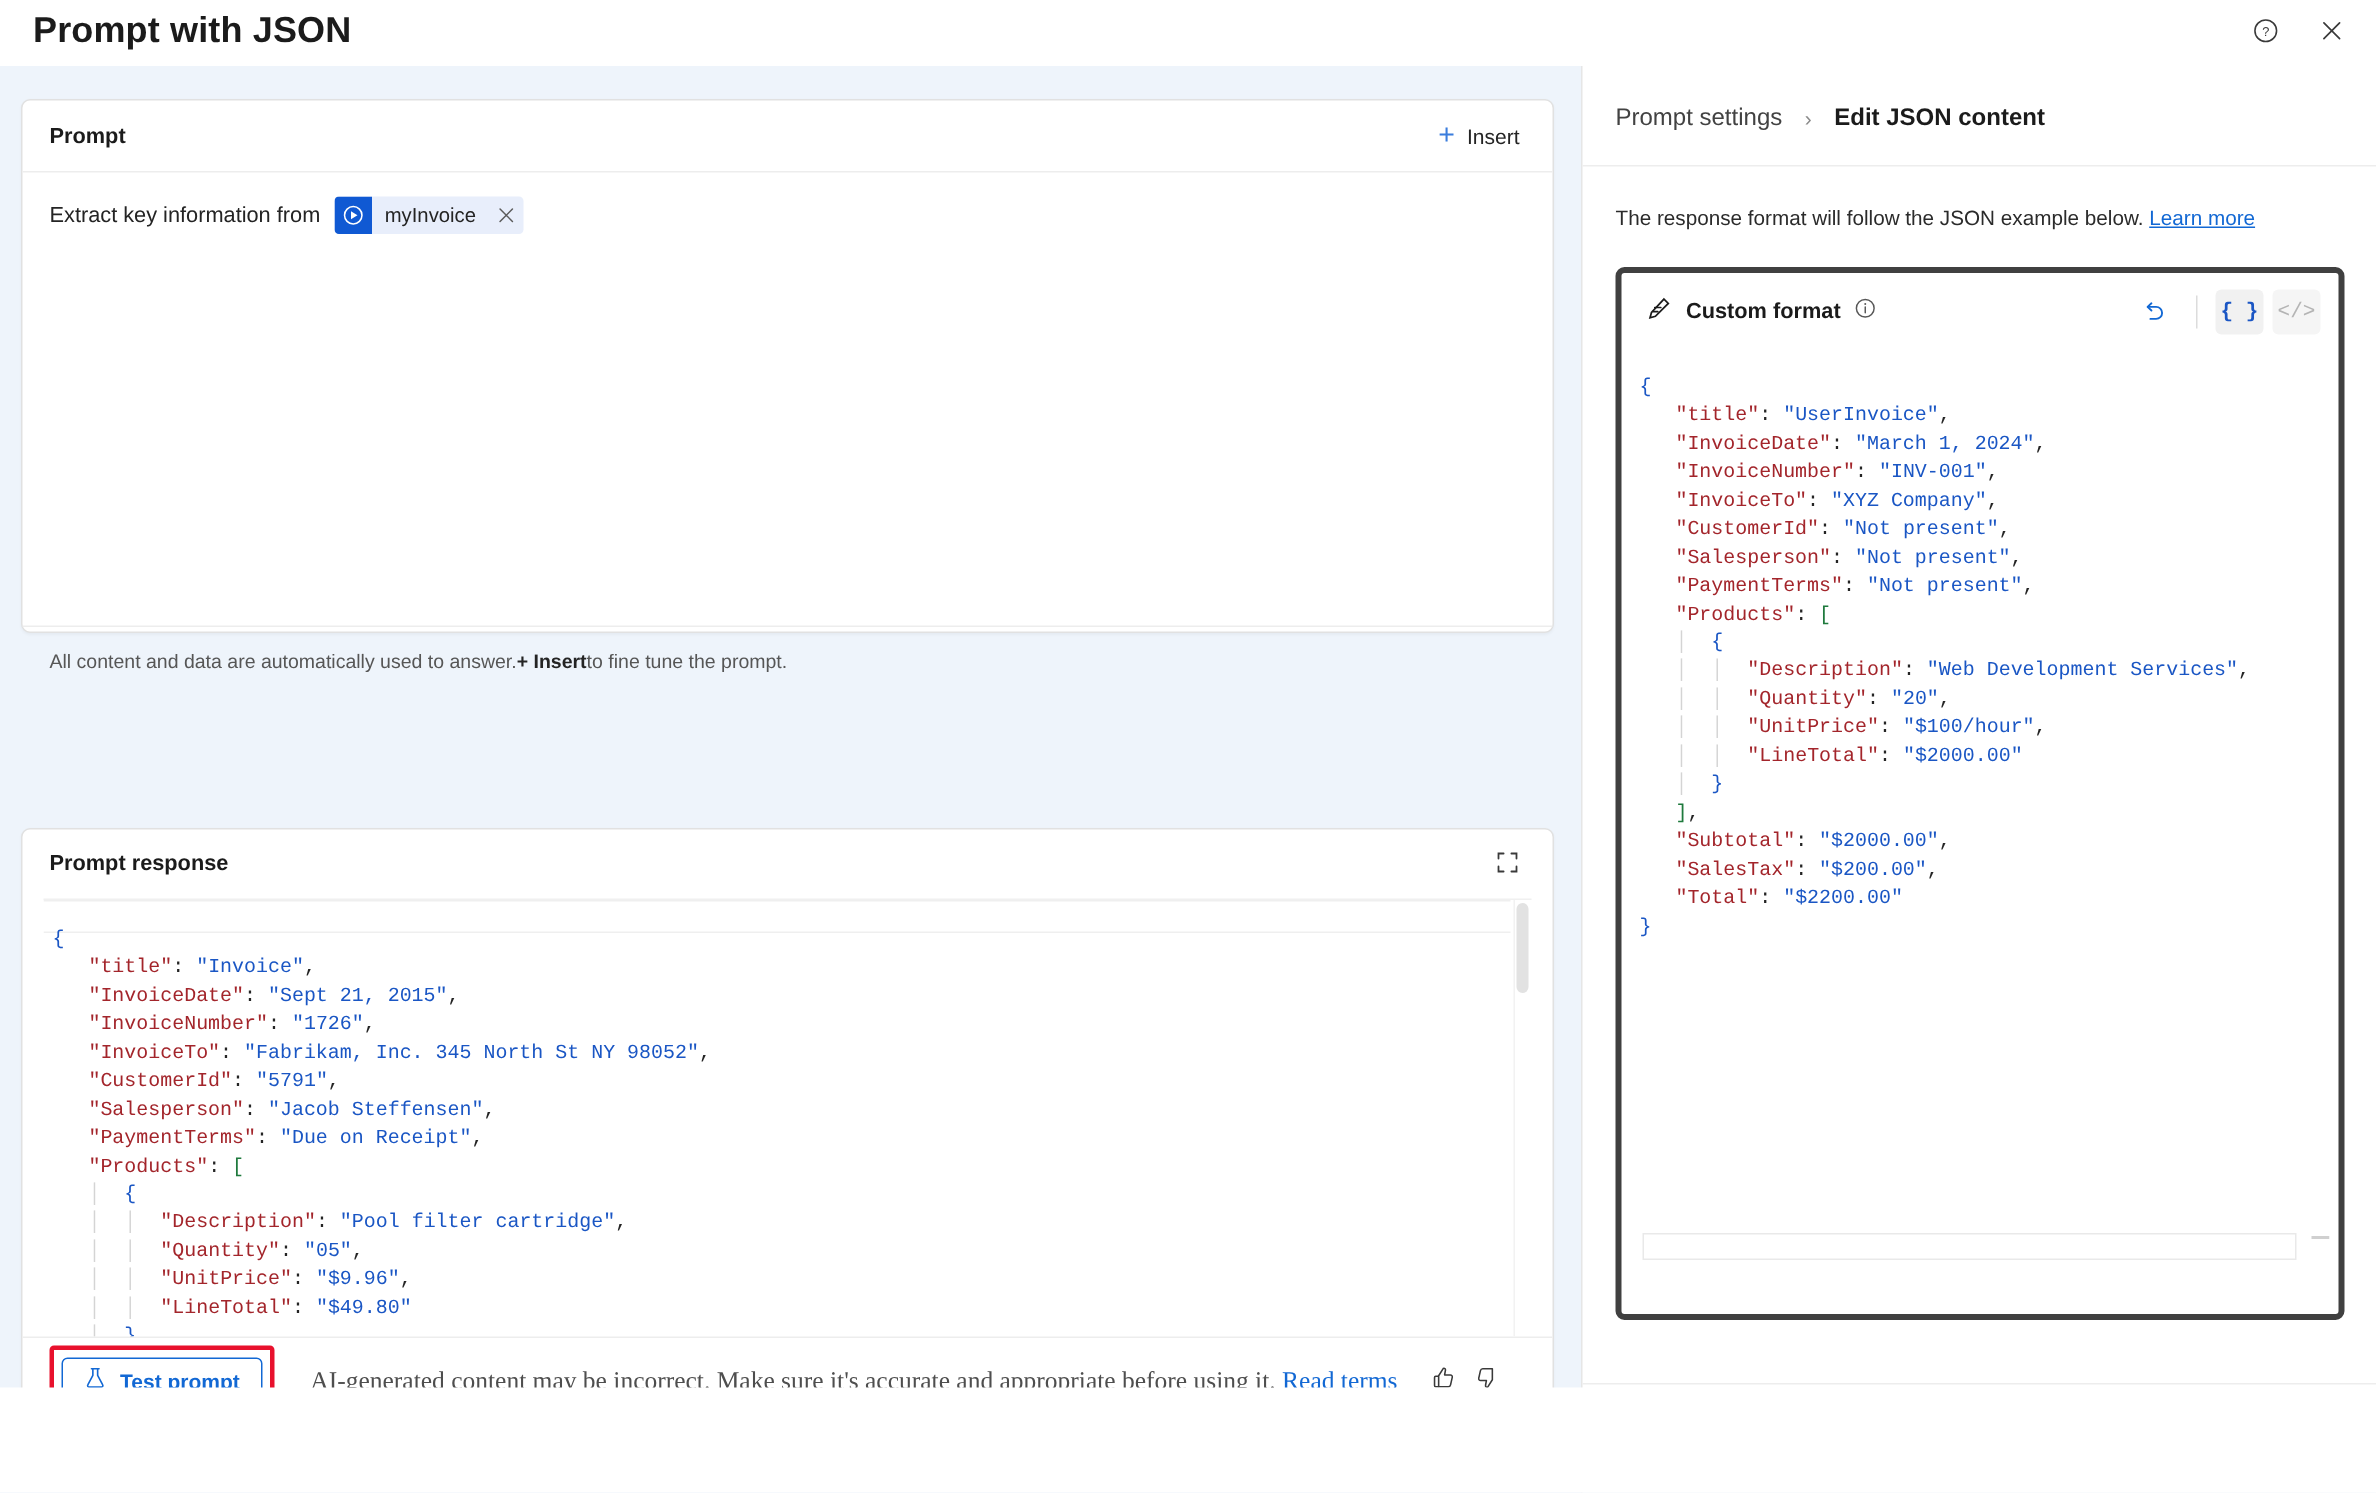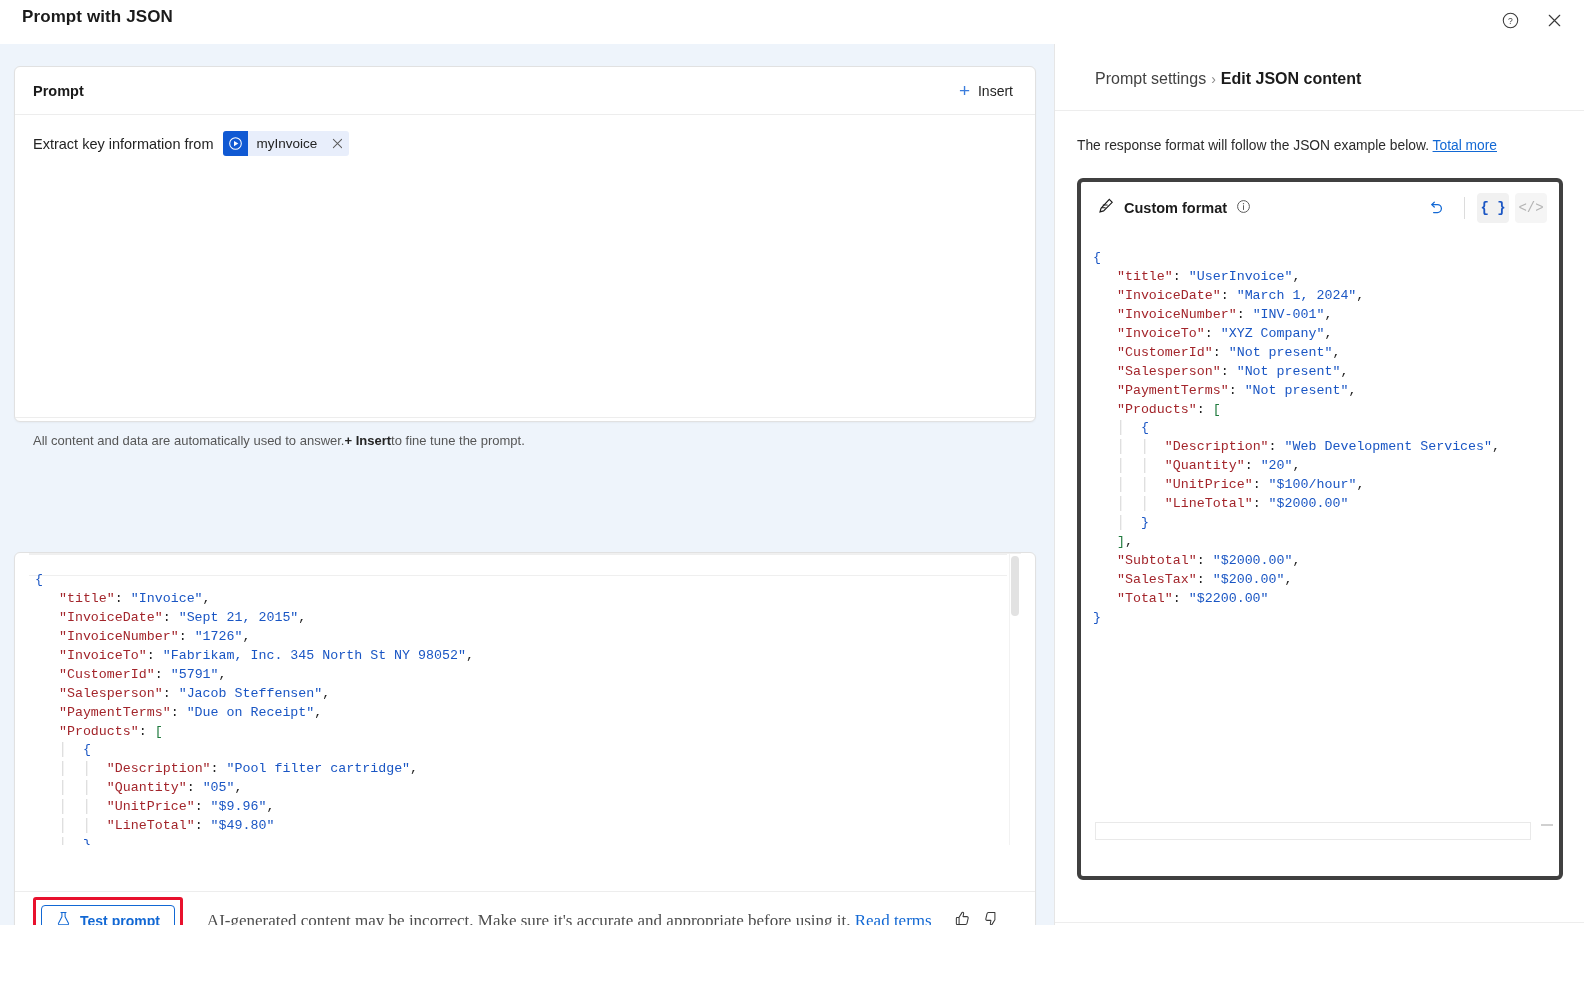--- a/index.html
+++ b/index.html
@@ -14,21 +14,21 @@
   .root { position:relative; width:1584px; height:995px; }
 
   
   .titlebar {
     position:absolute; left:0; top:0; width:1584px; height:44px;
     background:#ffffff;
     display:flex; align-items:center;
   }
   .dialog-title {
     position:absolute; left:22px; top:7px;
-    font-size:17px; font-weight:600; color:#1b1b1b;
+    font-size:24px; font-weight:600; color:#1b1b1b;
     letter-spacing:0.1px;
   }
   .titlebar-actions {
     position:absolute; right:14px; top:6px;
     display:flex; align-items:center; gap:12px;
   }
   .icon-btn {
     width:32px; height:32px; display:flex; align-items:center; justify-content:center;
     border-radius:4px; cursor:pointer; background:transparent; border:none; padding:0;
   }
@@ -154,23 +154,23 @@
     font-family:"Liberation Sans", sans-serif;
   }
   .disclaimer {
     font-size:17px; color:#4e4e4e; margin-left:24px;font-family:Liberation Serif, serif;
   }
   .disclaimer a { color:#1268d4; text-decoration:underline; }
   .feedback { display:flex; align-items:center; gap:12px; margin-left:22px; }
 
   
   .bc {
-    position:absolute; left:40px; top:26px;
+    position:absolute; left:22px; top:26px;
     font-size:16px; color:#424242;
-    display:flex; align-items:center; gap:5px;
+    display:flex; align-items:center; gap:15px;
   }
   .bc-link { cursor:pointer; color:#424242; }
   .bc-sep { color:#8a8a8a; font-size:14px; }
   .bc-cur { font-weight:700; color:#1b1b1b; }
   .rt-divider {
     position:absolute; left:0; top:66px; width:530px; height:1px; background:#ededed;
   }
   .rt-desc {
     position:absolute; left:22px; top:94px; width:480px;
     font-size:13.8px; color:#2b2b2b;
@@ -295,20 +295,33 @@
 
           <div class="prompt-foot">
             <span>All content and data are automatically used to answer. </span>
               <b>+ Insert</b>
               <span> to fine tune the prompt.</span>
           </div>
         </div>
       </div>
 
       <div class="card resp-card">
+        <div class="resp-head">
+          <div class="resp-head-title">Prompt response</div>
+          <button class="icon-btn">
+            <span>
+              <svg width="16" height="16" viewBox="0 0 16 16" fill="none" stroke="#3a3a3a" stroke-width="1.2" stroke-linecap="round">
+                <path d="M2 5.4 V2 H5.4"></path>
+                  <path d="M10.6 2 H14 V5.4"></path>
+                <path d="M14 10.6 V14 H10.6"></path>
+                  <path d="M5.4 14 H2 V10.6"></path>
+              </svg>
+            </span>
+          </button>
+        </div>
 
         <div class="resp-body">
           <div class="first-line-box"></div>
           <pre class="code resp-code" id="resp-code"><div><span class="br">{</span></div><div><span class="guide">   </span><span class="k">"title"</span><span class="p">: </span><span class="s">"Invoice"</span><span class="p">,</span></div><div><span class="guide">   </span><span class="k">"InvoiceDate"</span><span class="p">: </span><span class="s">"Sept 21, 2015"</span><span class="p">,</span></div><div><span class="guide">   </span><span class="k">"InvoiceNumber"</span><span class="p">: </span><span class="s">"1726"</span><span class="p">,</span></div><div><span class="guide">   </span><span class="k">"InvoiceTo"</span><span class="p">: </span><span class="s">"Fabrikam, Inc. 345 North St NY 98052"</span><span class="p">,</span></div><div><span class="guide">   </span><span class="k">"CustomerId"</span><span class="p">: </span><span class="s">"5791"</span><span class="p">,</span></div><div><span class="guide">   </span><span class="k">"Salesperson"</span><span class="p">: </span><span class="s">"Jacob Steffensen"</span><span class="p">,</span></div><div><span class="guide">   </span><span class="k">"PaymentTerms"</span><span class="p">: </span><span class="s">"Due on Receipt"</span><span class="p">,</span></div><div><span class="guide">   </span><span class="k">"Products"</span><span class="p">: </span><span class="bk">[</span></div><div><span class="guide">   </span><span class="guide">│  </span><span class="br">{</span></div><div><span class="guide">   </span><span class="guide">│  </span><span class="guide">│  </span><span class="k">"Description"</span><span class="p">: </span><span class="s">"Pool filter cartridge"</span><span class="p">,</span></div><div><span class="guide">   </span><span class="guide">│  </span><span class="guide">│  </span><span class="k">"Quantity"</span><span class="p">: </span><span class="s">"05"</span><span class="p">,</span></div><div><span class="guide">   </span><span class="guide">│  </span><span class="guide">│  </span><span class="k">"UnitPrice"</span><span class="p">: </span><span class="s">"$9.96"</span><span class="p">,</span></div><div><span class="guide">   </span><span class="guide">│  </span><span class="guide">│  </span><span class="k">"LineTotal"</span><span class="p">: </span><span class="s">"$49.80"</span></div><div><span class="guide">   </span><span class="guide">│  </span><span class="br">}</span><span class="p">,</span></div></pre>
           <div class="vscroll">
             <div class="vscroll-thumb"></div>
           </div>
         </div>
 
         <div class="resp-foot">
@@ -347,21 +360,21 @@
     <div class="right-col">
 
       <div class="bc">
         <span class="bc-link">Prompt settings</span>
         <span class="bc-sep">›</span>
         <span class="bc-cur">Edit JSON content</span>
       </div>
       <div class="rt-divider"></div>
 
       <div class="rt-desc">
-        <span>The response format will follow the JSON example below. </span><a href="#">Total more</a>
+        <span>The response format will follow the JSON example below. </span><a href="#">Learn more</a>
       </div>
 
       <div class="fmt-card">
         <div class="fmt-head">
           <div class="fmt-head-left">
             <span>
               <svg width="18" height="18" viewBox="0 0 18 18" fill="none" stroke="#1b1b1b" stroke-width="1.15" stroke-linecap="round">
                 <path d="M12.3 2.4 L15.2 5.3 L6.6 13.9 L3 14.9 L4 11.3 Z"></path>
                 <path d="M6.2 8.0 H10.2 M5.0 10.7 H8.2"></path>
               </svg>

